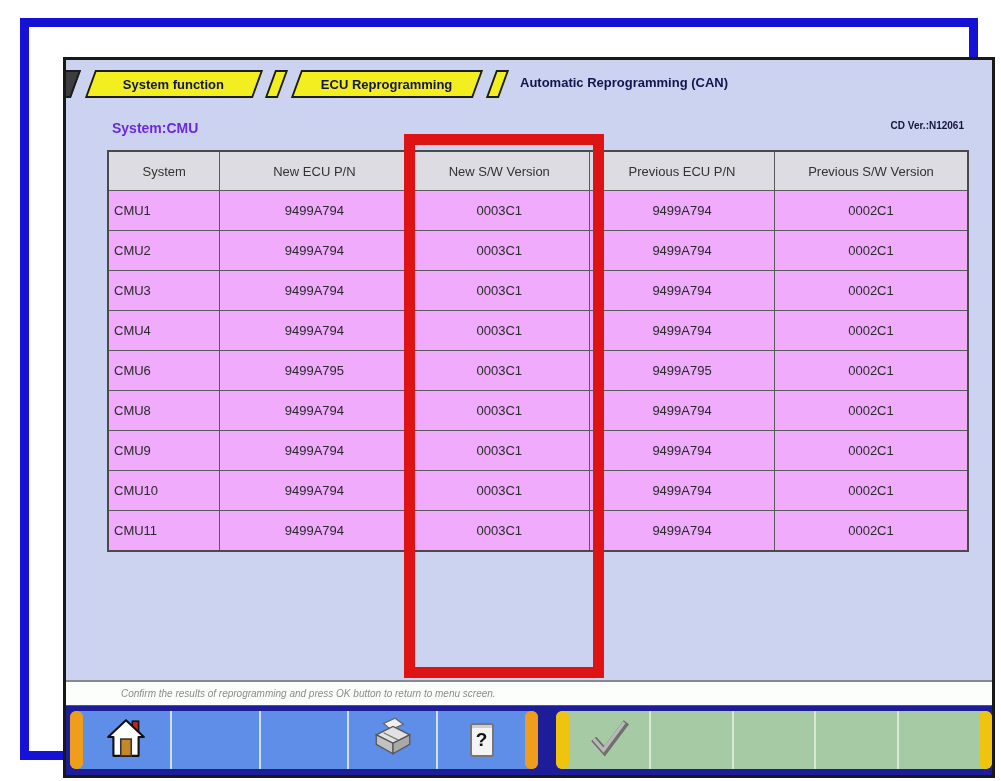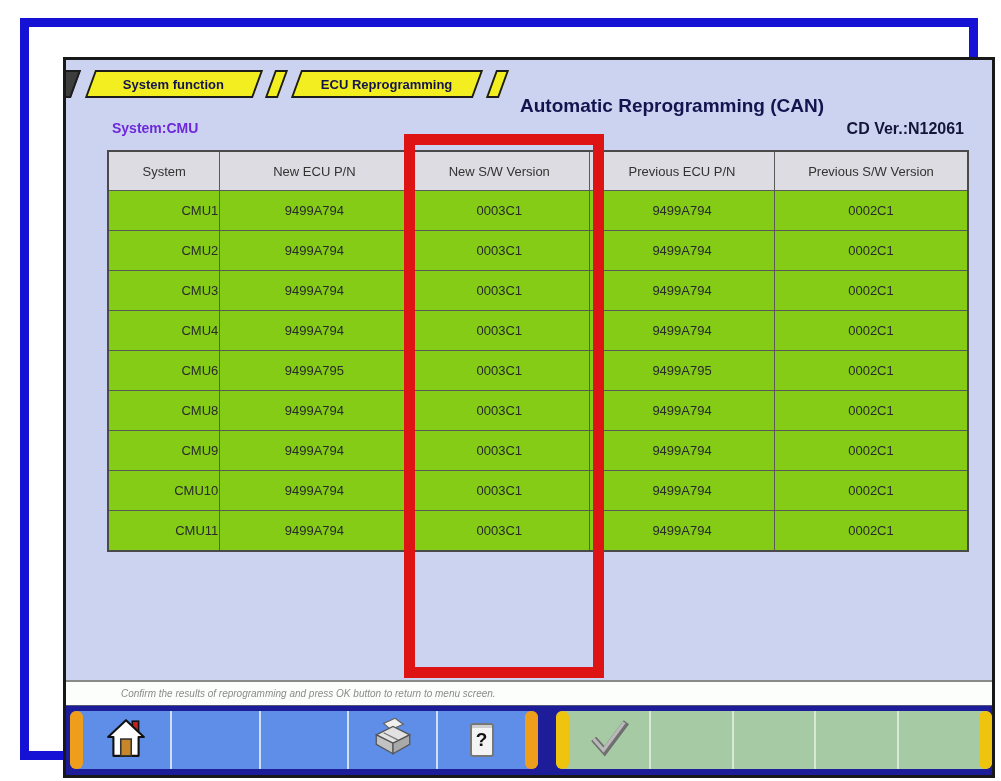--- a/index.html
+++ b/index.html
@@ -13,34 +13,34 @@
   .tabbar{position:absolute;left:0;top:0;width:100%;height:48px;}
   .tab{position:absolute;top:10px;height:28px;background:#f2ee20;border:2px solid #1c1c1c;
     transform:skewX(-20deg);display:flex;align-items:center;justify-content:center;box-sizing:border-box;}
   .tab .lbl{transform:skewX(20deg);font-weight:bold;font-size:13px;color:#13134e;white-space:nowrap;}
   .tab-corner{position:absolute;left:-6px;top:10px;width:16px;height:28px;background:#3d3d3d;
     border:2px solid #1c1c1c;transform:skewX(-20deg);box-sizing:border-box;}
   .tab1{left:24px;width:168px;}
   .slash1{left:204px;width:13px;}
   .tab2{left:230px;width:182px;}
   .slash2{left:425px;width:13px;}
-  .tab-active{position:absolute;left:454px;top:15px;font-weight:bold;font-size:19px;color:#13134e;margin-top:20px;}
+  .tab-active{position:absolute;left:454px;top:15px;font-weight:bold;font-size:13px;color:#13134e;}
 
   
   .sys-label{position:absolute;left:46px;top:60px;font-weight:bold;font-size:14px;color:#6d28d9;}
-  .cd-label{position:absolute;right:28px;top:60px;font-weight:bold;font-size:16px;color:#15153a;}
+  .cd-label{position:absolute;right:28px;top:60px;font-weight:bold;font-size:10px;color:#15153a;}
 
   
   .tablewrap{position:absolute;left:41px;top:90px;width:862px;}
-  table{border-collapse:collapse;width:100%;table-layout:fixed;background:#84cc16;
+  table{border-collapse:collapse;width:100%;table-layout:fixed;background:#f0abfc;
     border:2px solid #4a4a4a;}
   th,td{border:1px solid #5a5a5a;font-size:13px;color:#2a2a2a;text-align:center;overflow:hidden;}
   th{background:#dcdce2;height:36px;font-weight:normal;color:#333333;}
   td{height:37px;}
-  td:first-child{text-align:right;padding-left:5px;}
+  td:first-child{text-align:left;padding-left:5px;}
 
   
   .redbox{position:absolute;left:338px;top:74px;width:200px;height:544px;
     border:11px solid #de1414;box-sizing:border-box;pointer-events:none;}
 
   
   .statusbar{position:absolute;left:0;top:620px;width:100%;height:27px;background:#fcfefc;
     border-top:2px solid #8a8a8a;border-bottom:2px solid #555577;box-sizing:border-box;
     display:flex;align-items:center;padding-left:46px;}
   .statusbar span{font-style:italic;font-size:10px;color:#8a8a8a;padding-left:9px;}

